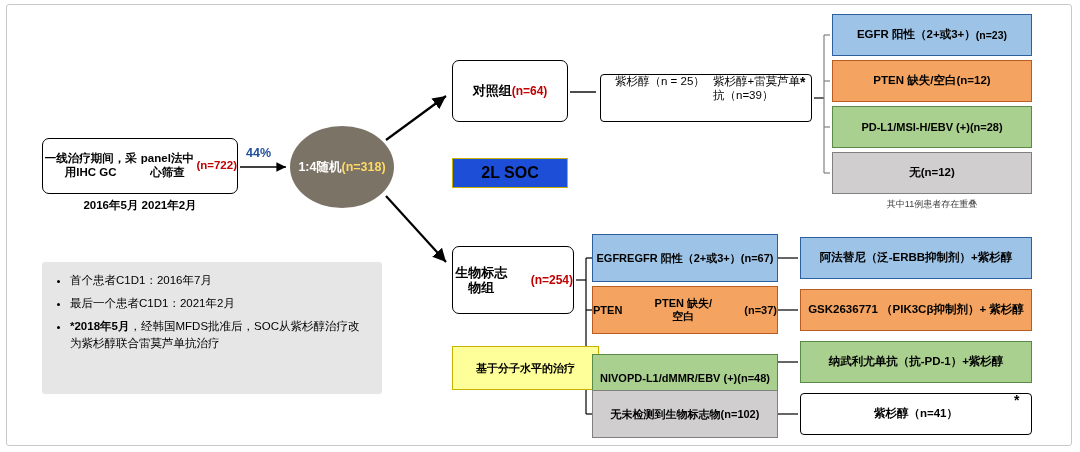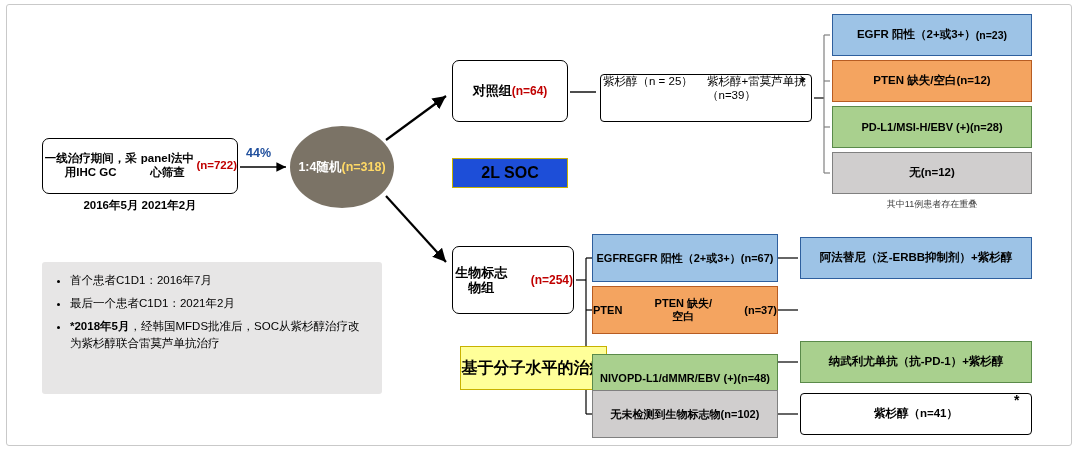--- a/index.html
+++ b/index.html
@@ -79,21 +79,21 @@
   }
   #control .n { color: #c00000; font-size: 12px; }
   #soc2l {
     left: 452px; top: 158px; width: 116px; height: 30px;
     border: 1px solid #c8b200; background: #1d4ed8;
     font-size: 16px; font-weight: bold;
   }
   #control-tx {
     left: 600px; top: 74px; width: 212px; height: 48px;
     border: 1.5px solid #000; border-radius: 4px; background: #fff;
-    font-size: 11.5px; align-items: flex-start; padding-left: 2px;
+    font-size: 11.5px; align-items: flex-start; padding-left: 14px;
     justify-content: center;
   }
   #control-tx .b-line1, #control-tx .b-line2 { text-align: left; width: 100%; }
   #ast1 {
     position: absolute; left: 800px; top: 74px;
     font-size: 14px; font-weight: bold; color: #000;
   }
 
   
   #res-egfr {
@@ -125,21 +125,21 @@
   
   #biomarker {
     left: 452px; top: 246px; width: 122px; height: 68px;
     border: 1.6px solid #000; border-radius: 7px; background: #fff;
     font-size: 13px; font-weight: bold;
   }
   #biomarker .n { color: #c00000; font-size: 12px; margin-left: 21px; }
   #mol-tx {
     left: 452px; top: 346px; width: 147px; height: 44px;
     border: 1px solid #c8b200; background: #ffff99;
-    font-size: 16px; font-weight: bold; margin-left: 8px;
+    font-size: 11px; font-weight: bold;
   }
 
   
   .sub-box {
     left: 592px; width: 186px; height: 48px;
     border-width: 1.5px; border-style: solid;
     font-size: 11px; font-weight: bold;
   }
   #bm-egfr { top: 234px; border-color: #2e5f9e; background: #9dc3e6; }
   #bm-pten { top: 286px; border-color: #b75c22; background: #f4a460; gap: 27px; }
@@ -286,20 +286,24 @@
   <div class="box sub-box" id="bm-none">
     <span class="b-line1">无</span>
     <span class="b-line2">未检测到生物标志物</span>
     <span class="b-line3">(n=102)</span>
   </div>
 
   <div class="box tx-box" id="tx-afatinib">
     <span class="b-line1">阿法替尼（泛-ERBB抑制剂）</span>
     <span class="b-line2">+紫杉醇</span>
   </div>
+  <div class="box tx-box" id="tx-gsk">
+    <span class="b-line1">GSK2636771 （PIK3Cβ抑制剂）</span>
+    <span class="b-line2">+ 紫杉醇</span>
+  </div>
   <div class="box tx-box" id="tx-nivo">
     <span class="b-line1">纳武利尤单抗（抗-PD-1）</span>
     <span class="b-line2">+紫杉醇</span>
   </div>
   <div class="box tx-box" id="tx-soc">
     <span class="b-line1">紫杉醇（n=41）</span>
   </div>
   <div id="ast2">*</div>
 
   <div id="notes">

